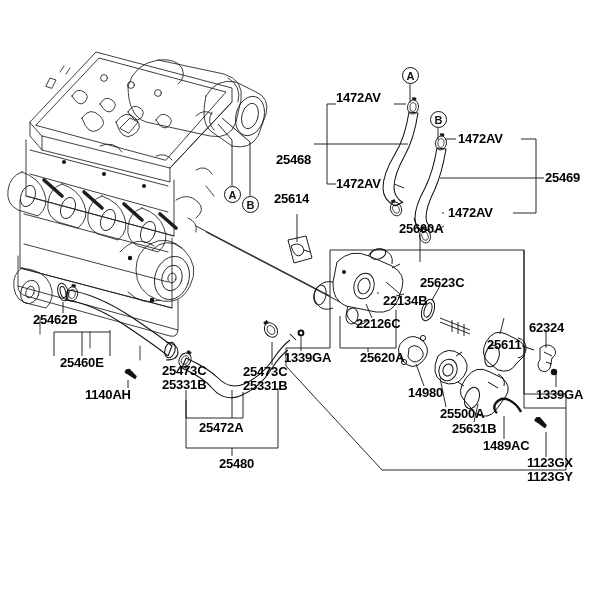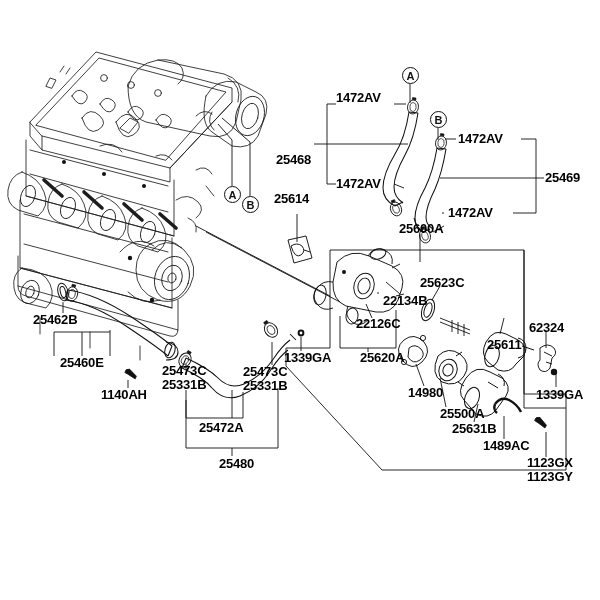--- a/index.html
+++ b/index.html
@@ -460,21 +460,21 @@
   <div class="lbl" style="left:408px; top:386px;">14980</div>
   <div class="lbl" style="left:424px; top:407px;margin-left:16px;">25500A</div>
   <div class="lbl" style="left:452px; top:422px;">25631B</div>
   <div class="lbl" style="left:483px; top:439px;">1489AC</div>
   <div class="lbl" style="left:527px; top:456px;">1123GX</div>
   <div class="lbl" style="left:527px; top:470px;">1123GY</div>
   <div class="lbl" style="left:284px; top:351px;">1339GA</div>
 
   <div class="lbl" style="left:33px;  top:313px;">25462B</div>
   <div class="lbl" style="left:60px;  top:356px;">25460E</div>
-  <div class="lbl" style="left:101px; top:388px;">1140AH</div>
+  <div class="lbl" style="left:85px; top:388px;">1140AH</div>
   <div class="lbl" style="left:162px; top:364px;">25473C</div>
   <div class="lbl" style="left:162px; top:378px;">25331B</div>
   <div class="lbl" style="left:243px; top:365px;">25473C</div>
   <div class="lbl" style="left:243px; top:379px;">25331B</div>
   <div class="lbl" style="left:199px; top:421px;">25472A</div>
   <div class="lbl" style="left:219px; top:457px;">25480</div>
 
   <div class="circ" style="left:402px; top:67px;">A</div>
   <div class="circ" style="left:430px; top:111px;">B</div>
   <div class="circ" style="left:224px; top:186px;">A</div>

